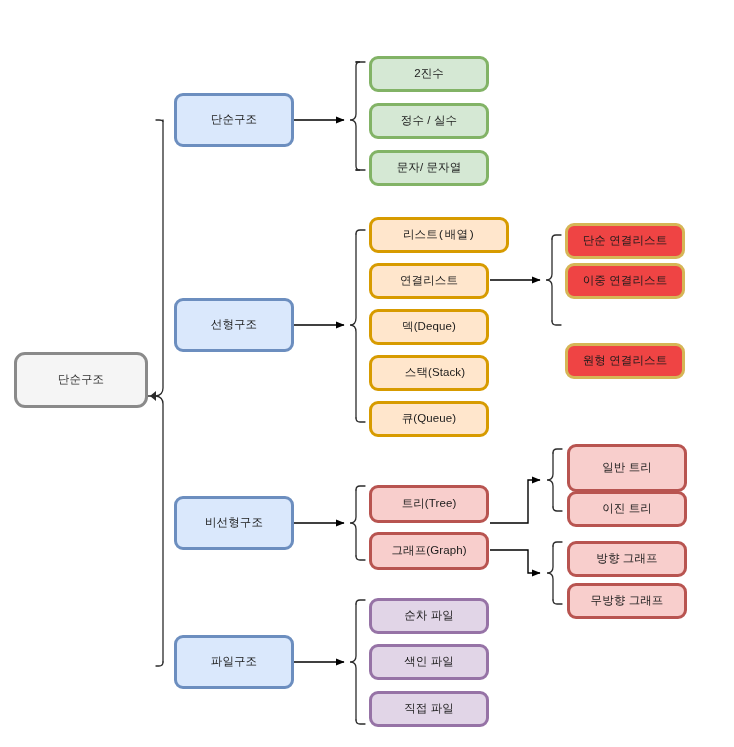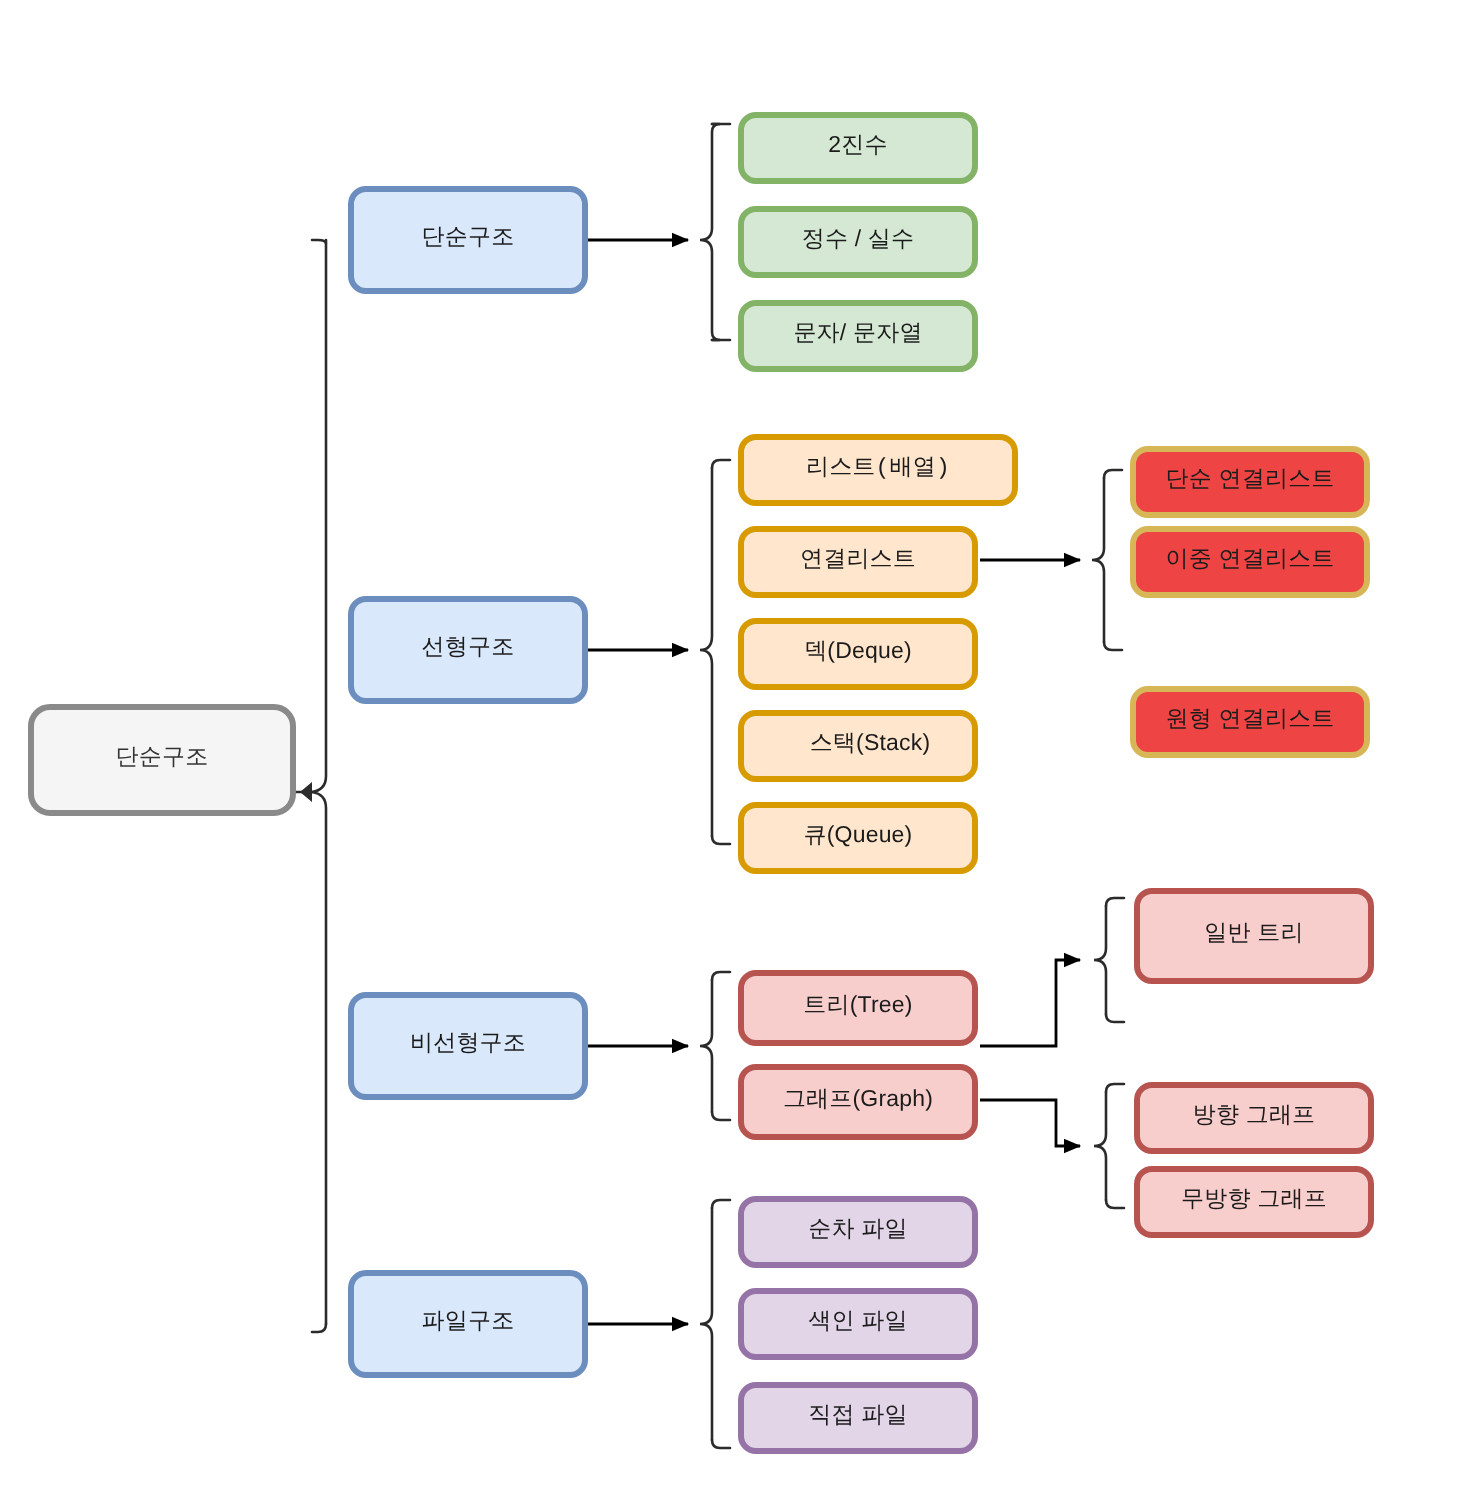--- a/index.html
+++ b/index.html
@@ -172,20 +172,23 @@
   <div class="node n-pink" style="left:369px;top:485px;width:120px;height:38px;">
     <span>트리(Tree)</span>
   </div>
   <div class="node n-pink" style="left:369px;top:532px;width:120px;height:38px;">
     <span>그래프(Graph)</span>
   </div>
 
   <div class="node n-pink" style="left:567px;top:444px;width:120px;height:48px;">
     <span>일반 트리</span>
   </div>
+  <div class="node n-pink" style="left:567px;top:491px;width:120px;height:36px;">
+    <span>이진 트리</span>
+  </div>
 
   <div class="node n-pink" style="left:567px;top:541px;width:120px;height:36px;">
     <span>방향 그래프</span>
   </div>
   <div class="node n-pink" style="left:567px;top:583px;width:120px;height:36px;">
     <span>무방향 그래프</span>
   </div>
 
   <div class="node n-purple" style="left:369px;top:598px;width:120px;height:36px;">
     <span>순차 파일</span>

